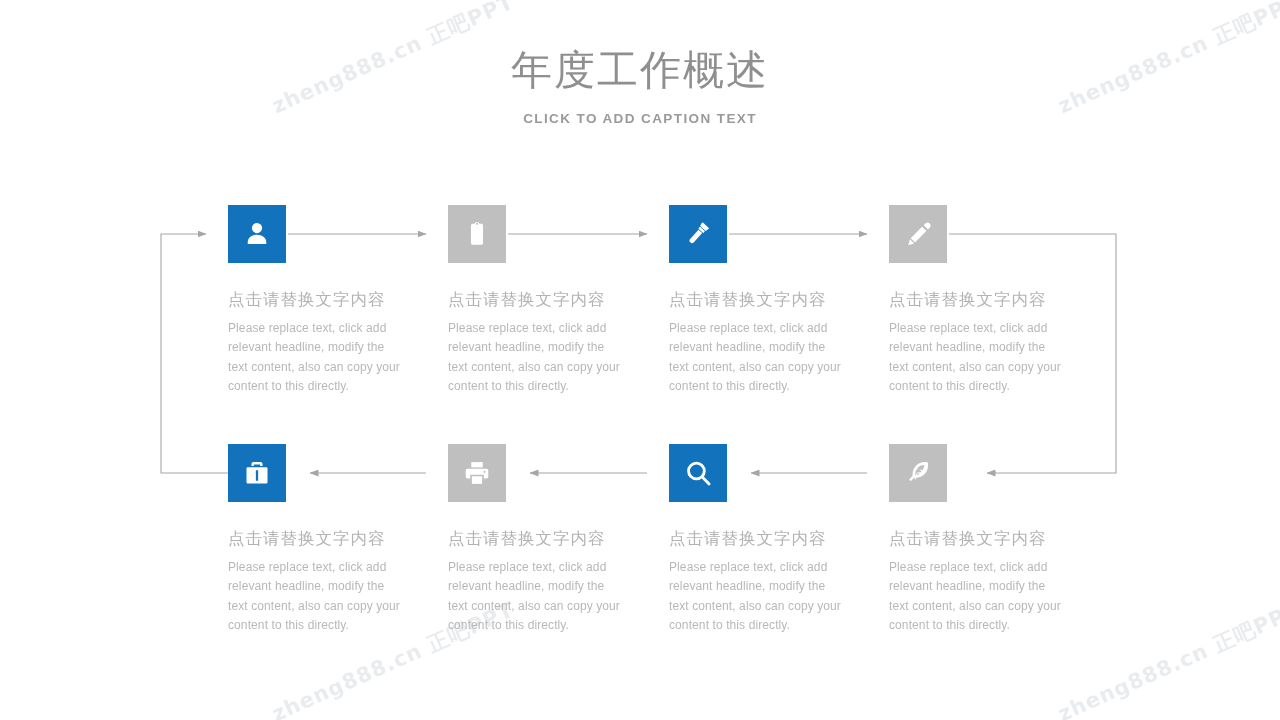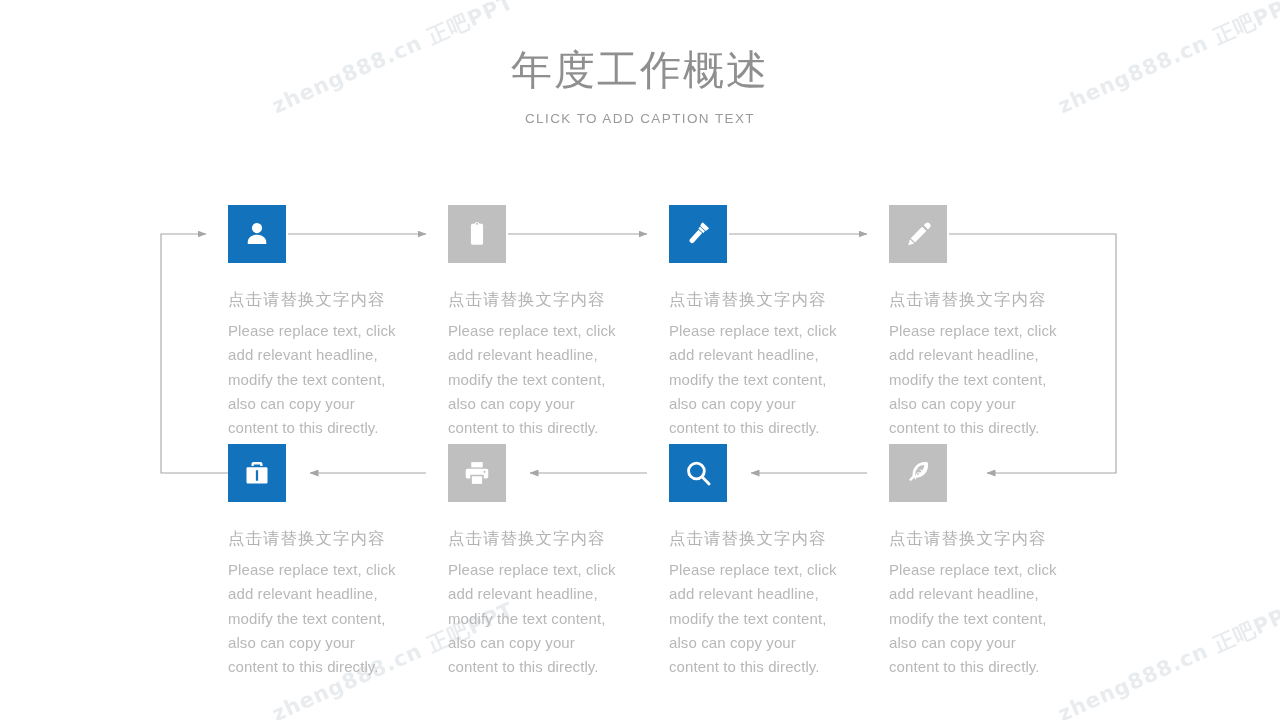--- a/index.html
+++ b/index.html
@@ -48,21 +48,21 @@
     letter-spacing: 2px;
     line-height: 1.2;
     margin: 16px;
     font-family: "DejaVu Sans", sans-serif;
   }
   .slide-subtitle {
     margin: 9px 0 0 0;
     font-size: 13.5px;
     color: #9a9a9a;
     letter-spacing: 1.4px;
-    font-weight: normal;
+    font-weight: bold;
   }
 
   
   .diagram {
     position: absolute;
     left: 0;
     top: 0;
     width: 1280px;
     height: 529px;
   }
@@ -94,21 +94,21 @@
   .item-heading {
     margin-top: 26px;
     font-size: 16.5px;
     color: #b3b3b3;
     letter-spacing: 1px;
     white-space: nowrap;
     font-family: "DejaVu Sans", sans-serif;
   }
   .item-body {
     margin-top: 8px;
-    font-size: 15px;
+    font-size: 12px;
     line-height: 1.62;
     color: #b8b8b8;
     width: 178px;
     letter-spacing: 0.1px;
   }
 
   
   .row-top    { top: 205px; }
   .row-bottom { top: 444px; }
   .col-0 { left: 228px; }

